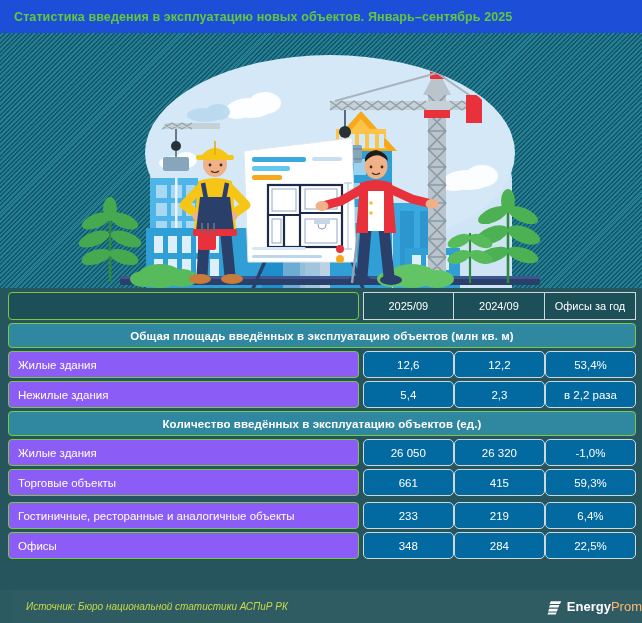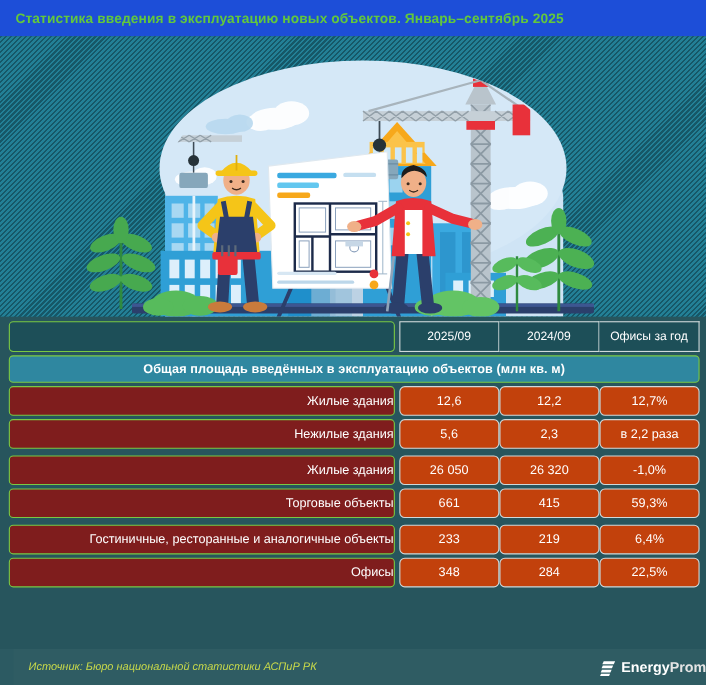--- a/index.html
+++ b/index.html
@@ -101,32 +101,32 @@
     color: #ffffff;
     font-size: 11.5px;
     font-weight: bold;
     text-align: center;
     letter-spacing: 0.1px;
   }
 
   
   .lbl {
     height: 27px;
-    background: #7f1d1d;
+    background: #8b5cf6;
     border: 1.5px solid #7ac943;
     border-radius: 4px;
     color: #ffffff;
     font-size: 11.5px;
     padding-left: 9px;
-    text-align: right;
+    text-align: left;
     white-space: nowrap;
   }
   .val {
     height: 27px;
-    background: #c2410c;
+    background: #0369a1;
     border: 1.2px solid #cfd9da;
     border-radius: 5px;
     color: #ffffff;
     font-size: 11.5px;
     text-align: center;
   }
   .gap  { height: 3px; }
   .spacer-col { width: 4px; }
 
   
@@ -143,21 +143,21 @@
   .source {
     color: #c8d94a;
     font-size: 10px;
     font-style: italic;
     white-space: nowrap;
   }
   .logo { display: flex; align-items: center; gap: 4px; }
   .logo-mark { display: block; }
   .logo-text { font-size: 13px; color: #ffffff; white-space: nowrap; }
   .logo-bold { font-weight: bold; }
-  .logo-light { font-weight: bold; color: #e5e5e5; }
+  .logo-light { font-weight: normal; color: #fdba74; }
 </style>
 </head>
 <body>
 
 <div class="poster">
 
   <div class="titlebar">
     <div class="title-text">Статистика введения в эксплуатацию новых объектов. Январь–сентябрь 2025</div>
   </div>
 
@@ -487,37 +487,40 @@
         </tr>
         <tr class="gap">
             <td colspan="5"></td>
           </tr>
 
         <tr>
           <td class="lbl">Жилые здания</td>
           <td></td>
           <td class="val">12,6</td>
           <td class="val">12,2</td>
-          <td class="val">12,7%</td>
+          <td class="val">53,4%</td>
         </tr>
         <tr class="gap">
             <td colspan="5"></td>
           </tr>
 
         <tr>
           <td class="lbl">Нежилые здания</td>
           <td></td>
-          <td class="val">5,6</td>
+          <td class="val">5,4</td>
           <td class="val">2,3</td>
           <td class="val">в 2,2 раза</td>
         </tr>
         <tr class="gap">
             <td colspan="5"></td>
           </tr>
 
+        <tr>
+          <td class="band" colspan="5">Количество введённых в эксплуатацию объектов (ед.)</td>
+        </tr>
         <tr class="gap">
             <td colspan="5"></td>
           </tr>
 
         <tr>
           <td class="lbl">Жилые здания</td>
           <td></td>
           <td class="val">26 050</td>
           <td class="val">26 320</td>
           <td class="val">-1,0%</td>

